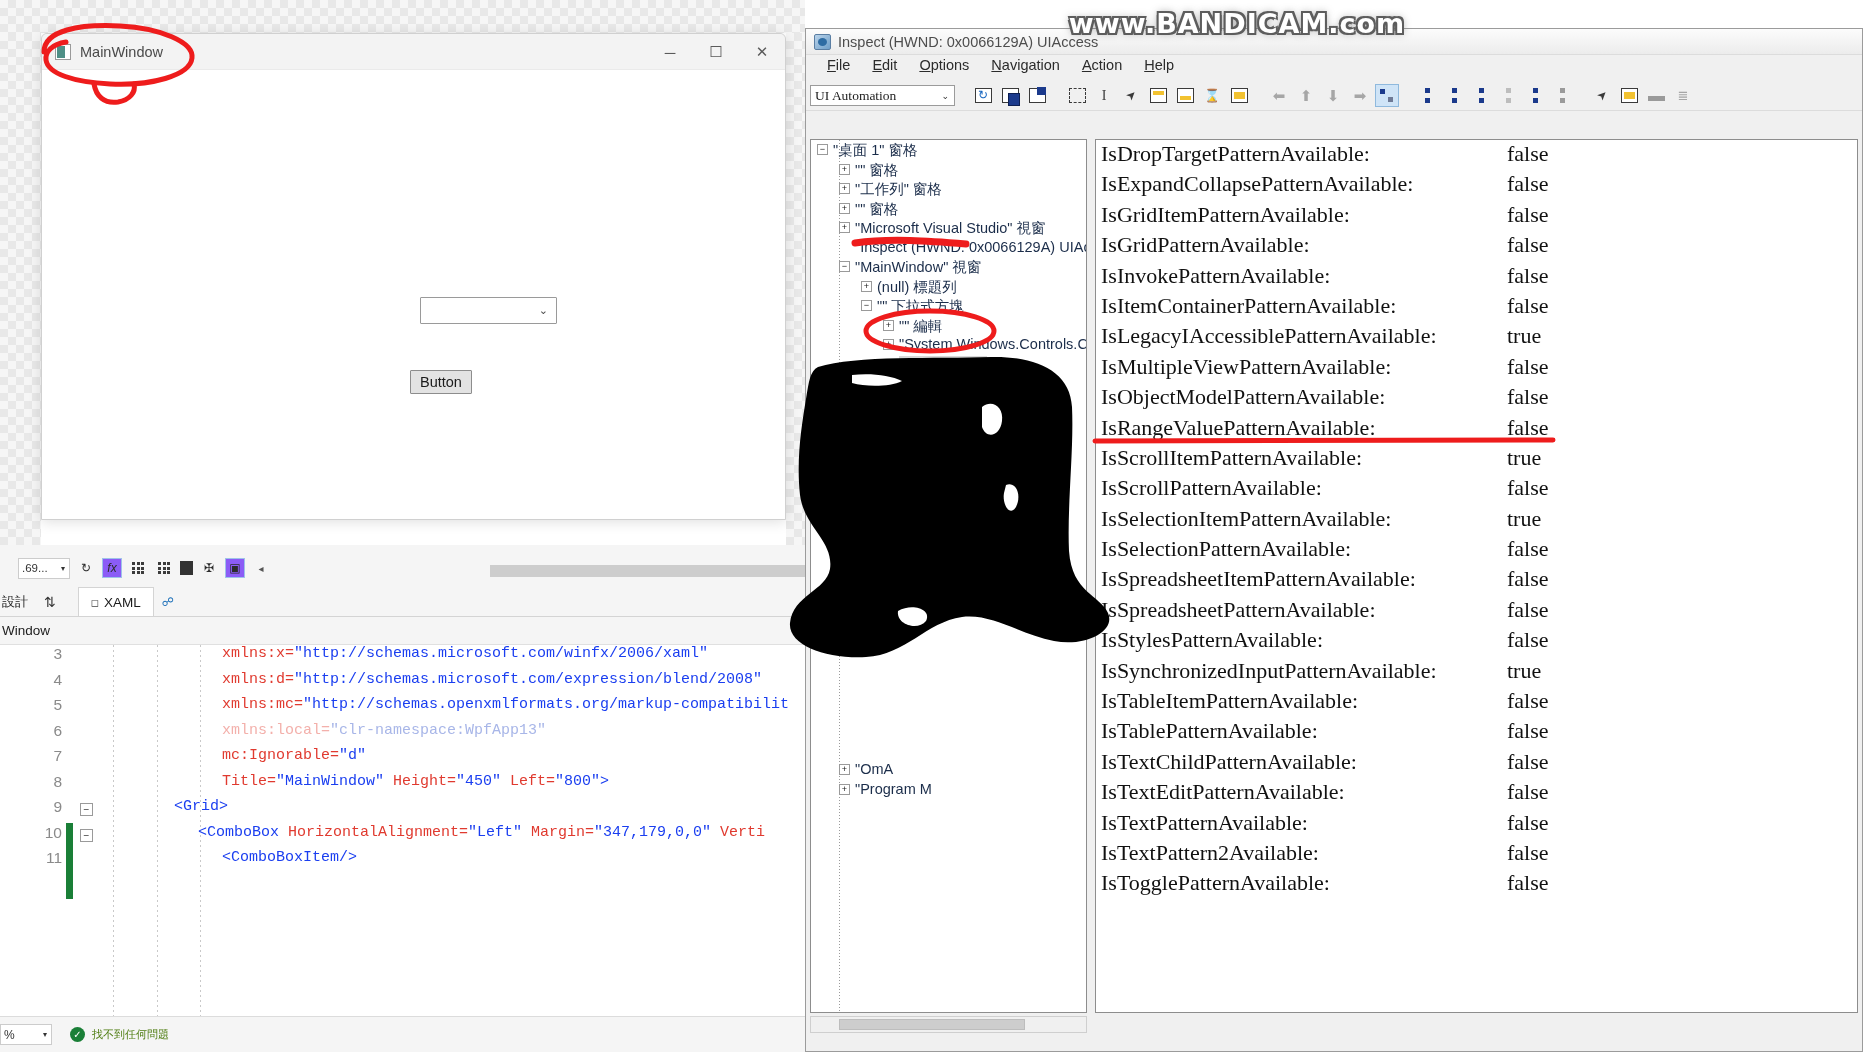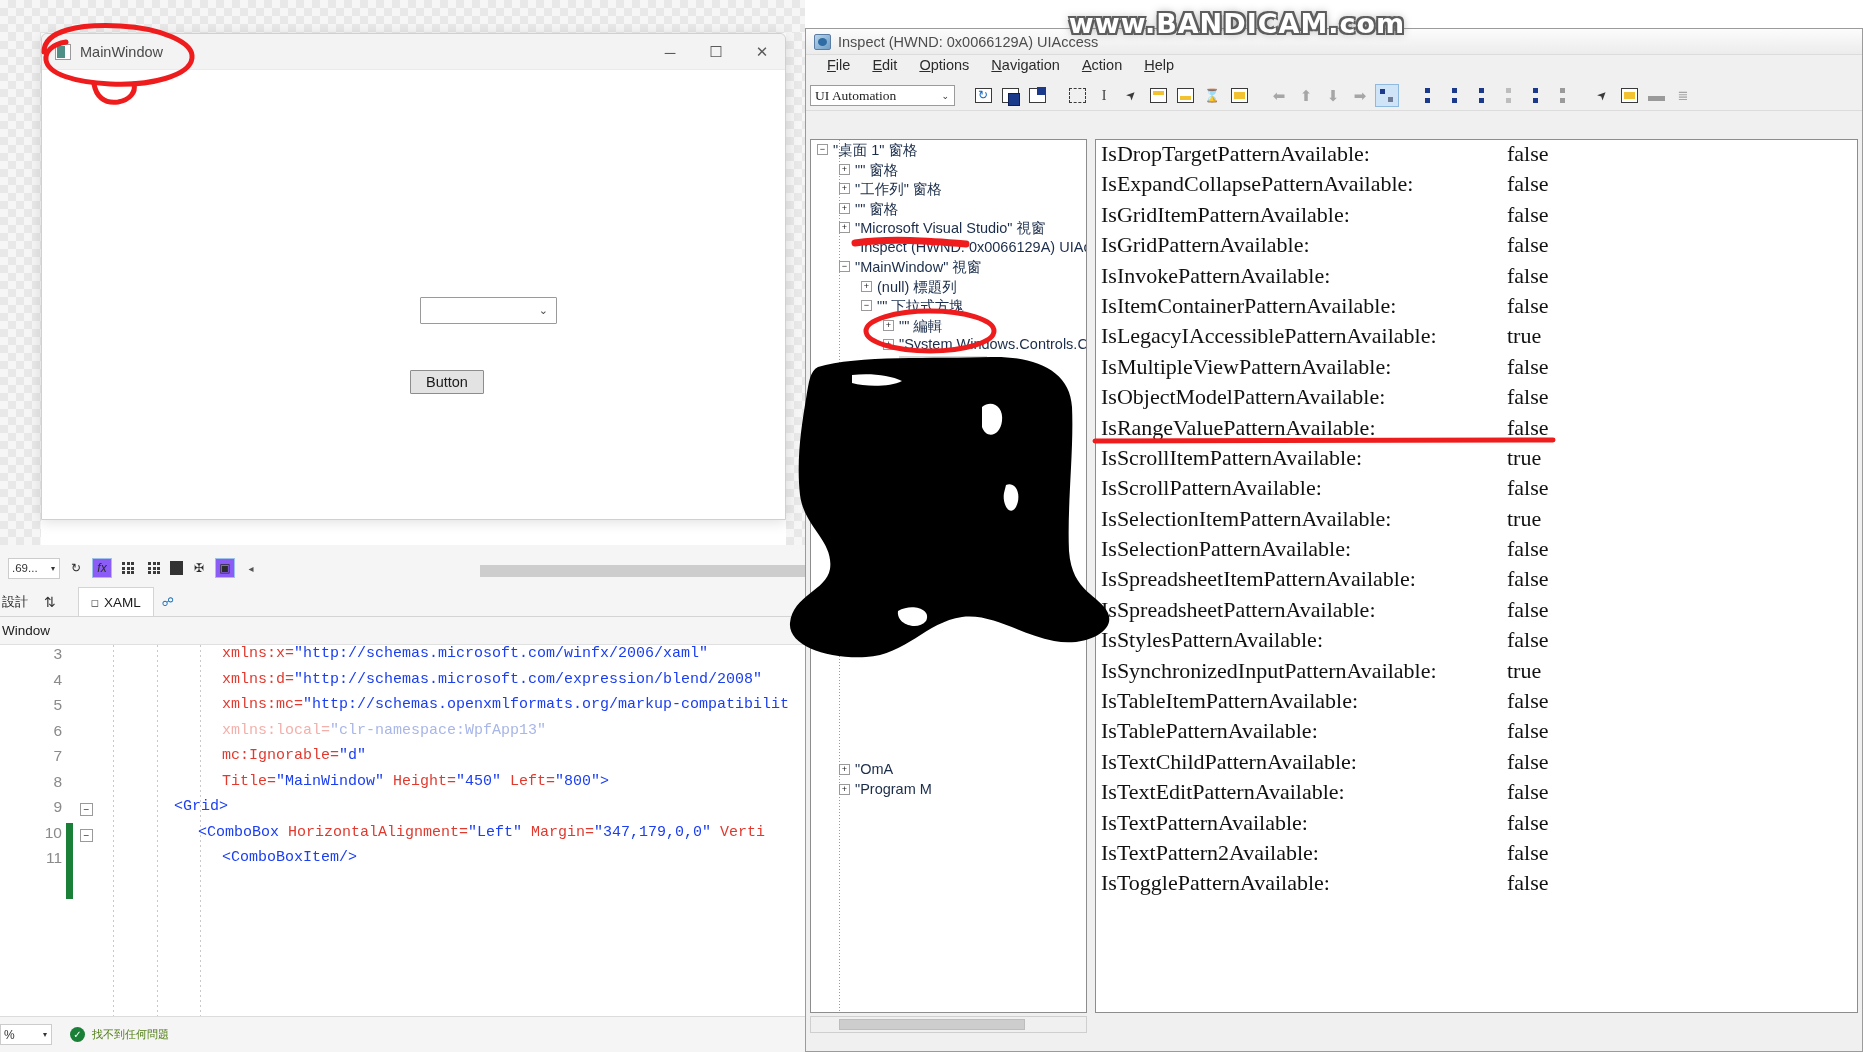--- a/index.html
+++ b/index.html
@@ -56,32 +56,32 @@
   #mw-combobox {
     position:absolute; left:378px; top:227px; width:137px; height:27px;
     border:1px solid #9a9a9a; background:#fff; border-radius:1px;
   }
   #mw-combo-arrow {
     position:absolute; right:8px; top:50%; transform:translateY(-55%);
     font-size:11px; color:#4a4a4a; line-height:1;
   }
   #mw-button {
     position:absolute; left:368px; top:300px;
-    padding:3px 15px; font-size:14.5px; color:#1b1b1b;
+    padding:3px 9px; font-size:14.5px; color:#1b1b1b;
     background:#e3e3e3; border:1px solid #8d8d8d; border-radius:1px;
     font-family:"Liberation Sans", sans-serif;
   }
 
   
   #vs {
     position:absolute; left:0px; top:545px; width:805px; height:507px;
     background:#f5f5f5; overflow:hidden;
   }
   #vs-toolbar2 {
-    position:absolute; left:0; top:8px; height:30px; width:100%;
+    position:absolute; left:10px; top:8px; height:30px; width:100%;
     display:flex; align-items:center; gap:6px; padding-left:8px;
   }
   .vs-zoomcombo {
     width:52px; height:21px; border:1px solid #ccc; background:#fff;
     font-size:11.5px; color:#333; display:flex; align-items:center;
     padding-left:3px; position:relative;
   }
   .vs-zoomcombo .car { position:absolute; right:4px; font-size:8px; color:#333; }
   .vs-ticon { width:20px; height:20px; display:flex; align-items:center;
     justify-content:center; font-size:12px; color:#2b2b2b; }

